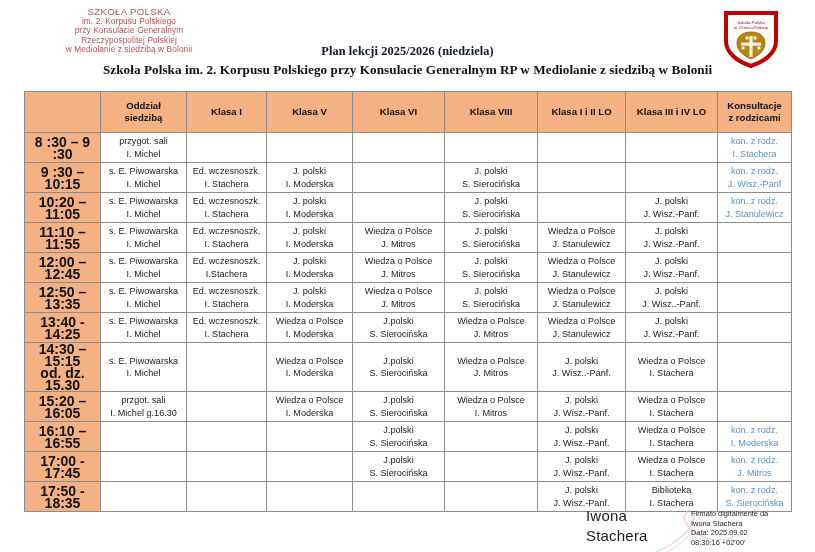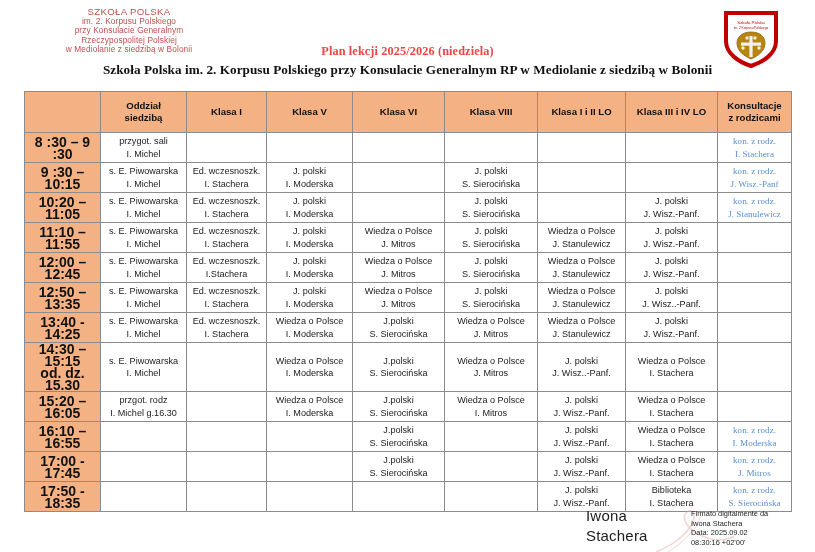--- a/index.html
+++ b/index.html
@@ -47,21 +47,21 @@
 
   .doc-title {
     position: absolute;
     top: 44px;
     left: 0;
     width: 815px;
     text-align: center;
     font-family: "Liberation Serif", serif;
     font-weight: bold;
     font-size: 12.3px;
-    color: #ef4444;
+    color: #0f172a;
     letter-spacing: 0.1px;
   }
   .doc-subtitle {
     position: absolute;
     top: 62px;
     left: 0;
     width: 815px;
     text-align: center;
     font-family: "Liberation Serif", serif;
     font-weight: bold;
@@ -122,21 +122,20 @@
     padding: 2px 2px;
     height: 29px;
   }
   td.cell .subject,
   td.cell .teacher {
     display: block;
     white-space: nowrap;
   }
   td.cell.consult {
     color: #5b8fcf;
-    font-family: Liberation Serif, serif;
   }
   td.cell.empty { }
 
   
   col.c-time    { width: 76px; }
   col.c-odd     { width: 86px; }
   col.c-k1      { width: 80px; }
   col.c-k5      { width: 86px; }
   col.c-k6      { width: 92px; }
   col.c-k8      { width: 93px; }
@@ -542,21 +541,21 @@
           <td class="cell empty">
             <span class="subject"></span>
             <span class="teacher"></span>
           </td>
         </tr>
         <tr>
           <td class="time">
             <div>15:20 – 16:05</div>
           </td>
           <td class="cell">
-            <span class="subject">przgot. rodz</span>
+            <span class="subject">przgot. sali</span>
             <span class="teacher">I. Michel g.16.30</span>
           </td>
           <td class="cell empty">
             <span class="subject"></span>
             <span class="teacher"></span>
           </td>
           <td class="cell">
             <span class="subject">Wiedza o Polsce</span>
             <span class="teacher">I. Moderska</span>
           </td>

